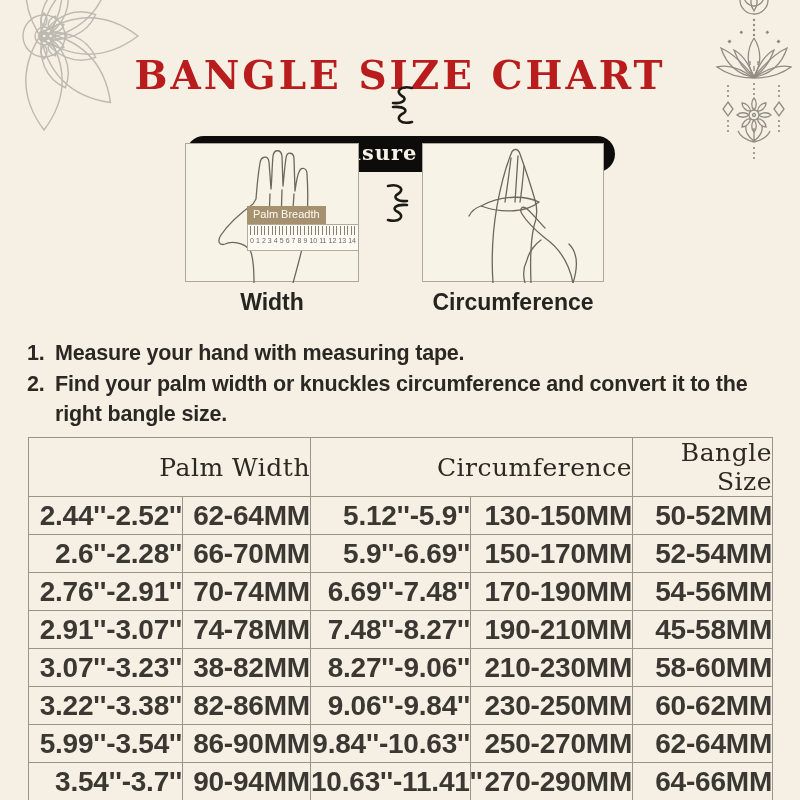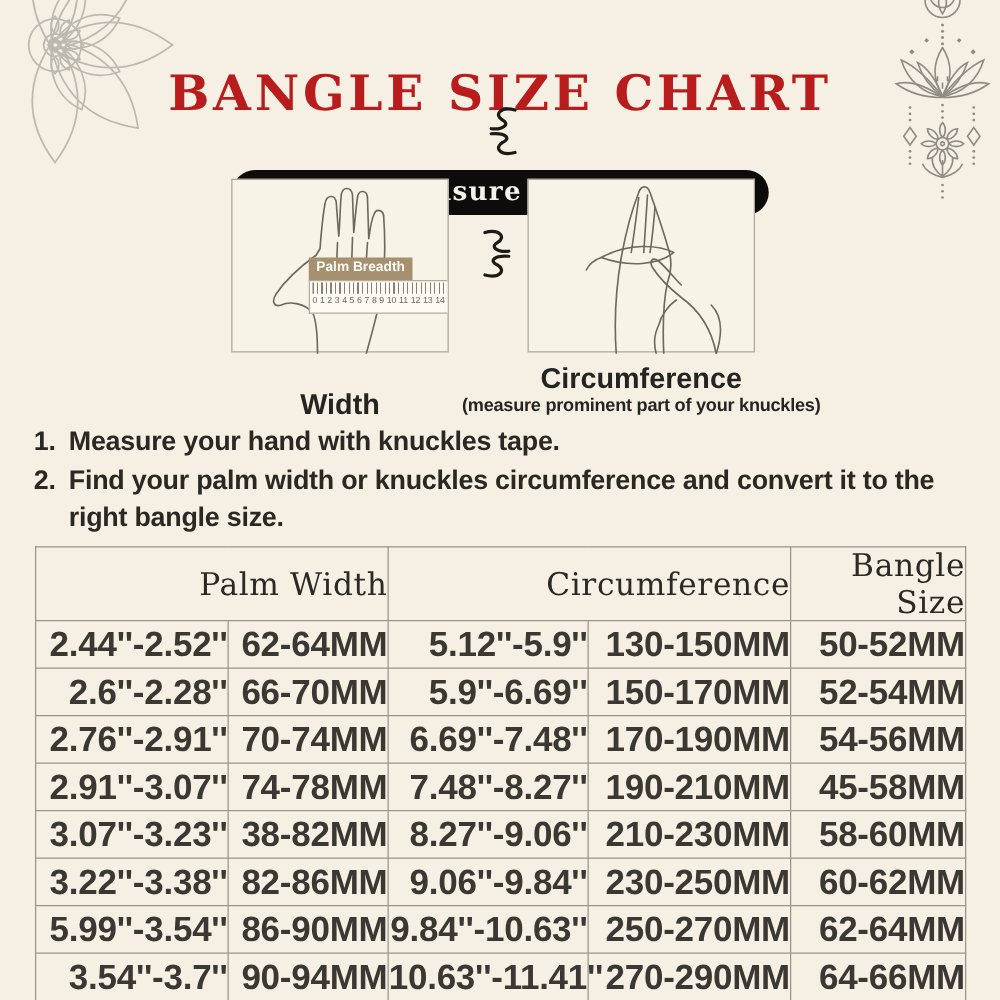--- a/index.html
+++ b/index.html
@@ -30,37 +30,37 @@
   .illus-box{
     position:absolute;top:143px;height:139px;box-sizing:border-box;
     border:1px solid #aaa79f;background:#f7f3e7;
   }
   #box-width{left:185px;width:174px;}
   #box-circ{left:422px;width:182px;}
   .illus-box svg{position:absolute;left:0;top:0;}
   .palm-tag{
     position:absolute;left:61px;top:62px;z-index:3;
     background:#a5916f;color:#fdfbf5;font-size:11px;line-height:1;
-    padding:3px 6px 4px;white-space:nowrap;font-weight:bold;
+    padding:3px 6px 4px;white-space:nowrap;
   }
   .ruler{
     position:absolute;left:61px;top:80px;right:0;height:27px;z-index:2;
     background:#fcfaf3;border:1px solid #b3ada0;border-right:none;box-sizing:border-box;
   }
   .ruler-ticks{
     height:9px;margin:1px 2px 0 2px;
     background:repeating-linear-gradient(90deg,#878072 0 1px,transparent 1px 3.6px);
   }
   .ruler-numbers{
     display:flex;justify-content:space-between;padding:0 2px;
     font-size:7px;line-height:11px;color:#6d675c;
   }
   
   .cap{position:absolute;top:289px;text-align:center;font-weight:700;color:#262420;}
-  #cap-width{left:185px;width:174px;font-size:23px;margin-top:21px;}
+  #cap-width{left:185px;width:174px;font-size:23px;}
   #cap-circ{left:352px;width:322px;font-size:23px;}
   #cap-circ .note{font-size:14.5px;font-weight:700;margin-top:1px;letter-spacing:-0.2px;}
   
   .instructions{
     position:absolute;left:27px;top:338px;width:742px;
     font-size:21.5px;font-weight:700;line-height:1.42;letter-spacing:-0.2px;color:#2b2824;
   }
   .instr{display:flex;}
   .instr .num{flex:none;width:28px;}
   
@@ -221,27 +221,26 @@
       <path d="M150,139 C146,118 136,104 122,94 C112,86 104,78 99,70 C96,65 99,61 104,65 C110,70 116,78 122,84"></path>
       <path d="M150,139 C156,120 154,108 146,100"></path>
       <path d="M118,96 C112,100 106,108 104,116 C100,124 100,132 102,139"></path>
     </g>
   </svg>
 </div>
 
 <div class="cap" id="cap-width">Width</div>
 <div class="cap" id="cap-circ">
   <div>Circumference</div>
-  <div class="note">(measure prominent part of your knuckles)</div>
 </div>
 
 <div class="instructions">
   <div class="instr">
     <span class="num">1.</span>
-    <span>Measure your hand with knuckles tape.</span>
+    <span>Measure your hand with measuring tape.</span>
   </div>
   <div class="instr">
     <span class="num">2.</span>
     <span>Find your palm width or knuckles circumference and convert it to the right bangle size.</span>
   </div>
 </div>
 
 <table class="size-table">
   <colgroup>
     <col style="width:154px">

